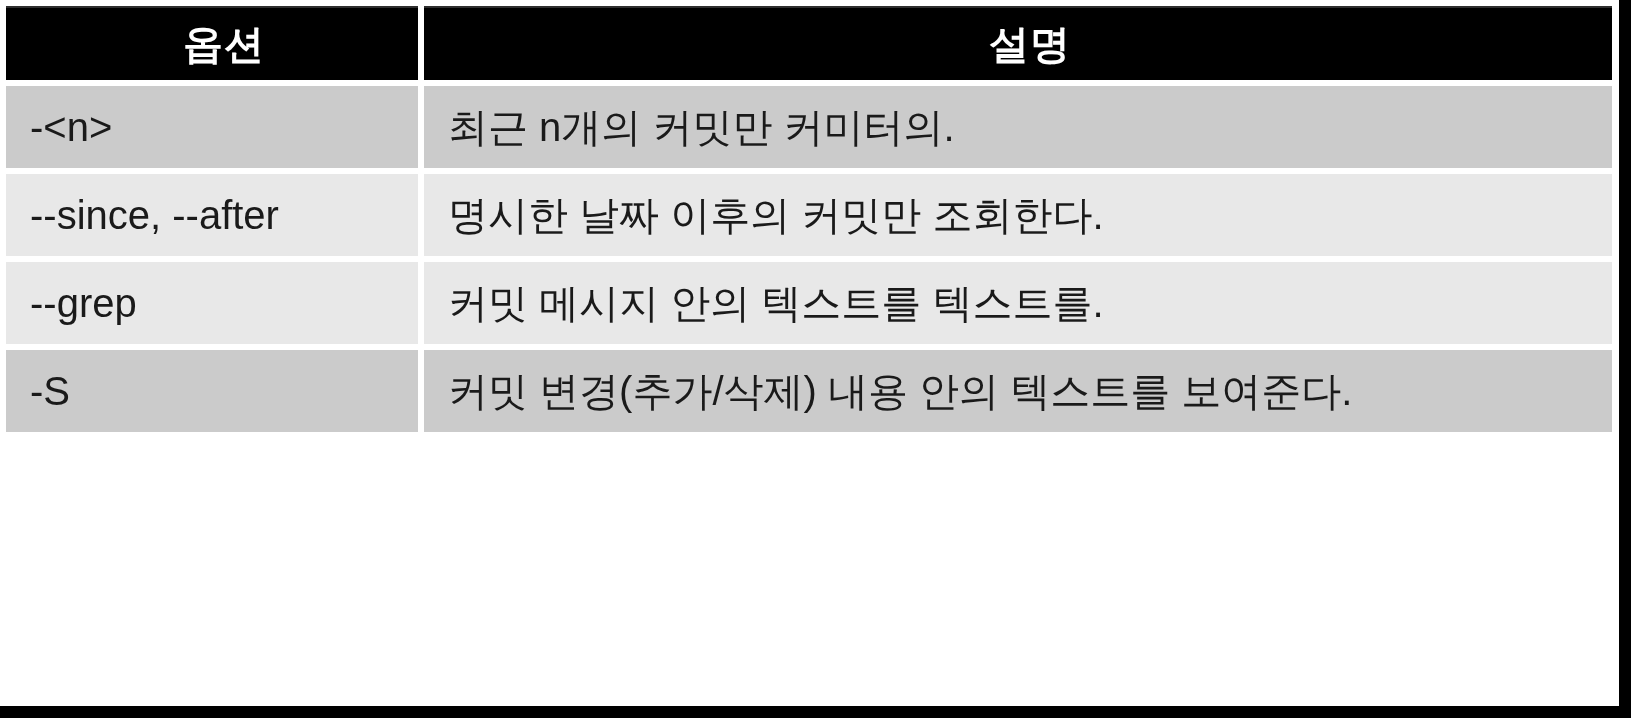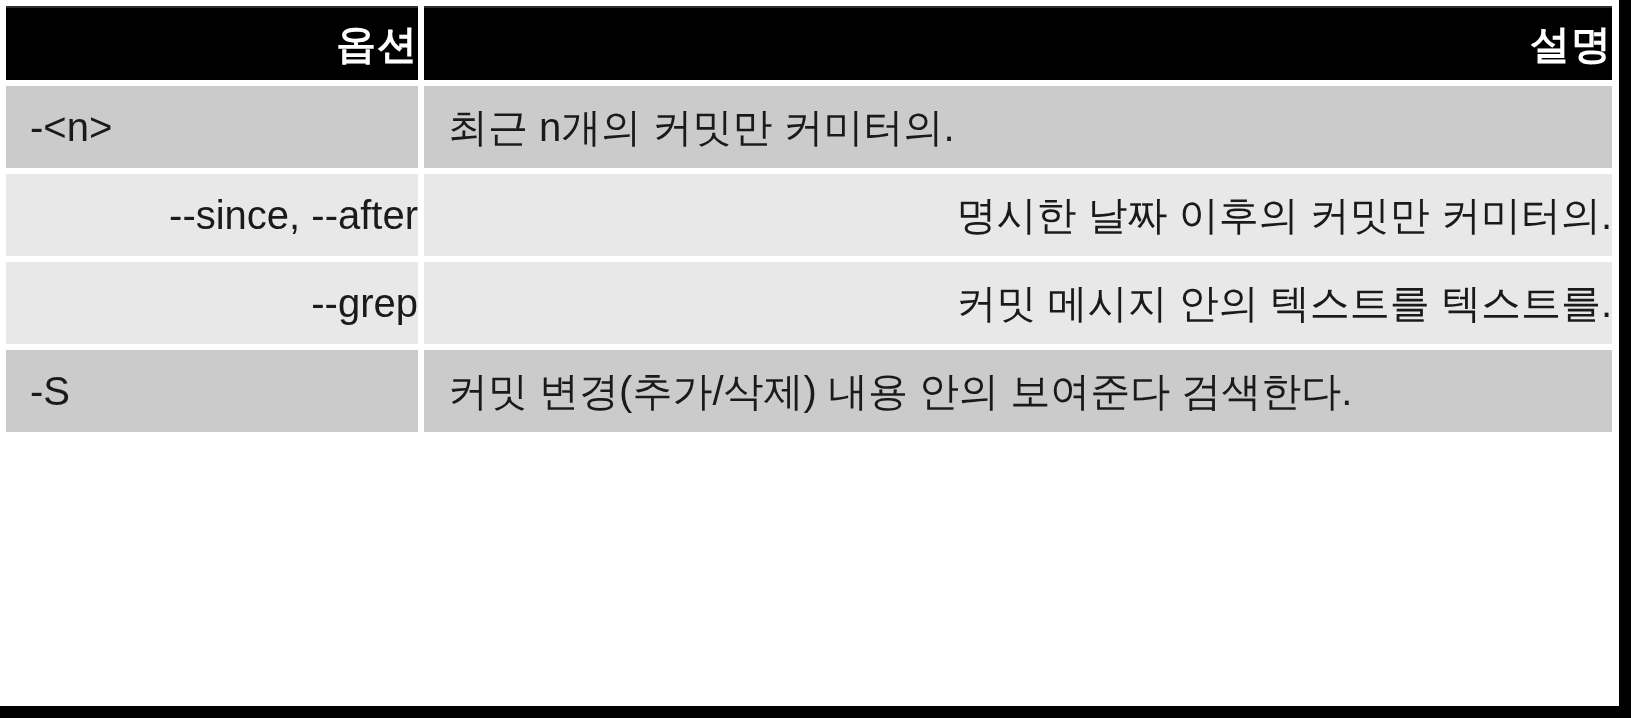--- a/index.html
+++ b/index.html
@@ -25,41 +25,41 @@
     table-layout: fixed;
   }
   col.col-option { width: 412px; }
   col.col-desc   { width: auto; }
 
   .options-table th {
     background: #000000;
     color: #ffffff;
     font-size: 40px;
     font-weight: bold;
-    text-align: right;
+    text-align: center;
     vertical-align: middle;
     height: 72px;
     padding: 0 0 0 24px;
     border-top: 2px solid #2e2e2e;
     letter-spacing: 1px;
     white-space: nowrap;
     overflow: hidden;
   }
   .options-table td {
     color: #1a1a1a;
     font-size: 40px;
     text-align: left;
     vertical-align: middle;
     height: 82px;
     padding: 0 0 0 24px;
     white-space: nowrap;
     overflow: hidden;
   }
   tr.row-dark  td { background: #cbcbcb; }
-  tr.row-light td { background: #e8e8e8; text-align: right; }
+  tr.row-light td { background: #e8e8e8; }
 
   .frame-right {
     position: absolute;
     top: 0;
     right: 0;
     width: 12px;
     height: 718px;
     background: #000000;
   }
   .frame-bottom {
@@ -87,29 +87,29 @@
         <th>설명</th>
       </tr>
     </thead>
     <tbody>
       <tr class="row-dark">
         <td>-&lt;n&gt;</td>
         <td>최근 n개의 커밋만 커미터의.</td>
       </tr>
       <tr class="row-light">
         <td>--since, --after</td>
-        <td>명시한 날짜 이후의 커밋만 커미터의.</td>
+        <td>명시한 날짜 이후의 커밋만 조회한다.</td>
       </tr>
       <tr class="row-light">
         <td>--grep</td>
         <td>커밋 메시지 안의 텍스트를 텍스트를.</td>
       </tr>
       <tr class="row-dark">
         <td>-S</td>
-        <td>커밋 변경(추가/삭제) 내용 안의 보여준다 검색한다.</td>
+        <td>커밋 변경(추가/삭제) 내용 안의 텍스트를 보여준다.</td>
       </tr>
     </tbody>
   </table>
 
   <div class="frame-right"></div>
   <div class="frame-bottom"></div>
 
 </div>
 
 </body></html>

